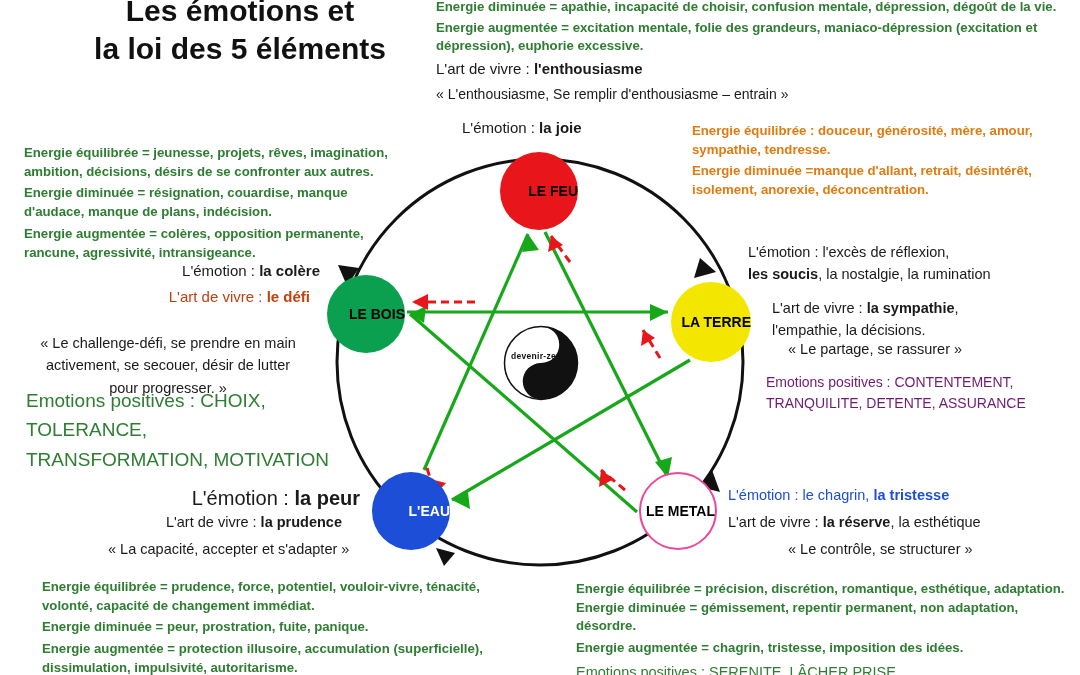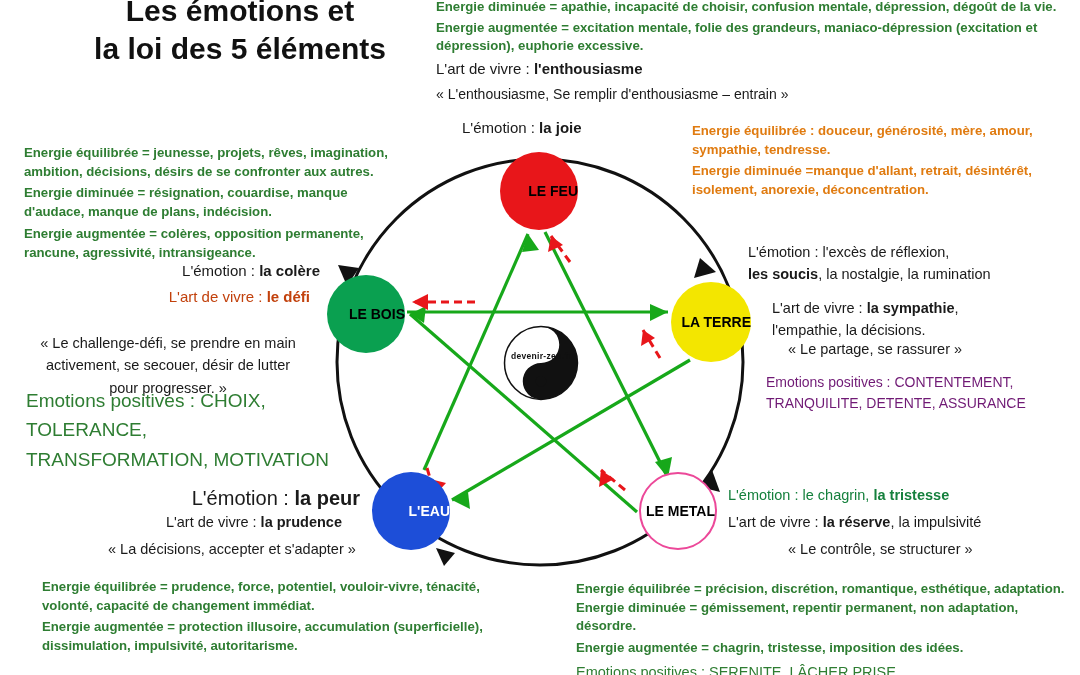--- a/index.html
+++ b/index.html
@@ -167,31 +167,32 @@
   <div>Emotions positives : CHOIX, TOLERANCE,</div>
   <div>TRANSFORMATION, MOTIVATION</div>
 </div>
 
 <div class="abs right" style="left:70px;top:487px;width:290px;font-size:20px;color:#1a1a1a;">
   <span>L'émotion : </span><span class="b">la peur</span>
 </div>
 <div class="abs right" style="left:70px;top:514px;width:272px;font-size:14.5px;color:#1a1a1a;">
   <span>L'art de vivre : </span><span class="b">la prudence</span>
 </div>
-<div class="abs" style="left:108px;top:541px;width:300px;font-size:14.5px;color:#1a1a1a;">« La décisions, accepter et s'adapter »</div>
+<div class="abs" style="left:108px;top:541px;width:300px;font-size:14.5px;color:#1a1a1a;">« La capacité, accepter et s'adapter »</div>
 <div class="abs txt" style="left:42px;top:578px;width:470px;">
   <div class="green b">Energie équilibrée = prudence, force, potentiel, vouloir-vivre, ténacité, volonté, capacité de changement immédiat.</div>
+  <div class="green b" style="margin-top:3px;">Energie diminuée = peur, prostration, fuite, panique.</div>
   <div class="green b" style="margin-top:3px;">Energie augmentée = protection illusoire, accumulation (superficielle), dissimulation, impulsivité, autoritarisme.</div>
 </div>
 
-<div class="abs" style="left:728px;top:487px;width:330px;font-size:14.5px;color:#15803d;">
+<div class="abs" style="left:728px;top:487px;width:330px;font-size:14.5px;color:#1d4ed8;">
   <span>L'émotion : le chagrin, </span><span class="b">la tristesse</span>
 </div>
 <div class="abs" style="left:728px;top:514px;width:330px;font-size:14.5px;color:#1a1a1a;">
-  <span>L'art de vivre : </span><span class="b">la réserve</span><span>, la impulsivité</span>
+  <span>L'art de vivre : </span><span class="b">la réserve</span><span>, la esthétique</span>
 </div>
 <div class="abs" style="left:788px;top:541px;width:290px;font-size:14.5px;color:#1a1a1a;">« Le contrôle, se structurer »</div>
 <div class="abs txt" style="left:576px;top:580px;width:500px;">
   <div class="green b">Energie équilibrée = précision, discrétion, romantique, esthétique, adaptation.</div>
   <div class="green b" style="margin-top:0;">Energie diminuée = gémissement, repentir permanent, non adaptation, désordre.</div>
   <div class="green b" style="margin-top:3px;">Energie augmentée = chagrin, tristesse, imposition des idées.</div>
 </div>
 <div class="abs" style="left:576px;top:664px;width:470px;font-size:14.5px;color:#2e7d32;">Emotions positives : SERENITE, LÂCHER PRISE</div>
 
 </body></html>

